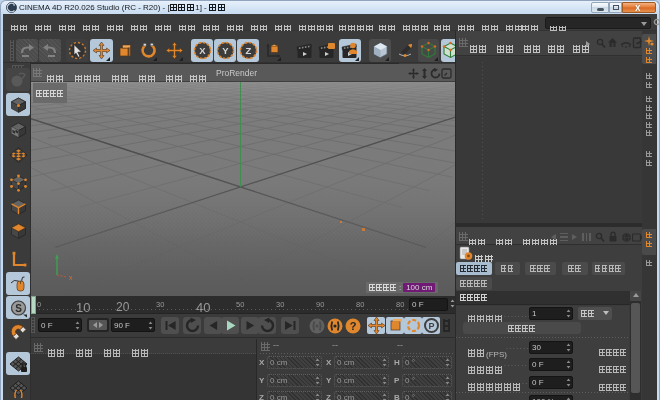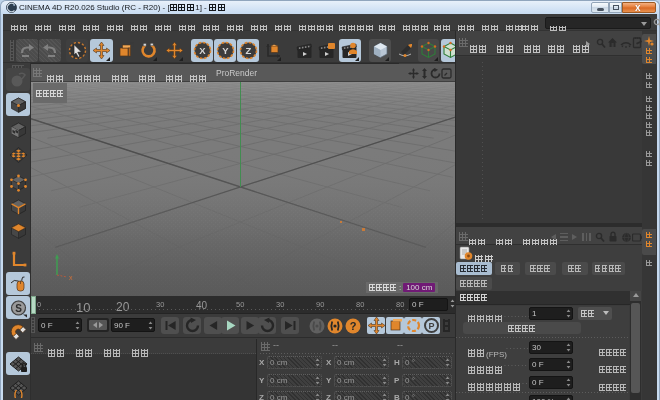--- a/index.html
+++ b/index.html
@@ -709,21 +709,21 @@
           <span style="margin:0 2px">:</span>
           <span style="background:#701a75;padding:0 3px;border-radius:1px">100 cm</span>
         </div>
       </div>
     </div>
     <div style="position:absolute;left:31px;top:296px;width:425px;height:18px;background:#2c2c2c;border-bottom:1px solid #242424">
       <span style="position:absolute;left:6px;top:4px;font-size:7.5px;color:#989898">0</span>
       <span style="position:absolute;left:45px;top:4px;font-size:13px;color:#989898">10</span>
       <span style="position:absolute;left:85px;top:4px;font-size:12px;color:#989898">20</span>
       <span style="position:absolute;left:125px;top:4px;font-size:7.5px;color:#989898">30</span>
-      <span style="position:absolute;left:165px;top:4px;font-size:10px;color:#989898">40</span>
+      <span style="position:absolute;left:165px;top:4px;font-size:13px;color:#989898">40</span>
       <span style="position:absolute;left:205px;top:4px;font-size:7.5px;color:#989898">50</span>
       <span style="position:absolute;left:245px;top:4px;font-size:7.5px;color:#989898">30</span>
       <span style="position:absolute;left:285px;top:4px;font-size:7.5px;color:#989898">90</span>
       <span style="position:absolute;left:325px;top:4px;font-size:7.5px;color:#989898">80</span>
       <span style="position:absolute;left:365px;top:4px;font-size:7.5px;color:#989898">80</span>
       <div style="position:absolute;left:8px;top:13px;width:400px;height:1px;background-image:repeating-linear-gradient(90deg,#5a5a5a 0 1px,transparent 1px 4px)"></div>
       <div style="position:absolute;left:0px;top:0px;width:5px;height:18px;background:#b7d9c4;border:1px solid #7fa98d"></div>
       <div class="fld" style="position:absolute;left:378px;top:2px;width:39px;height:13px">0 F</div>
       <div class="ab" style="left:419px;top:2px">
         <svg width="5" height="11" viewBox="0 0 5 11">

